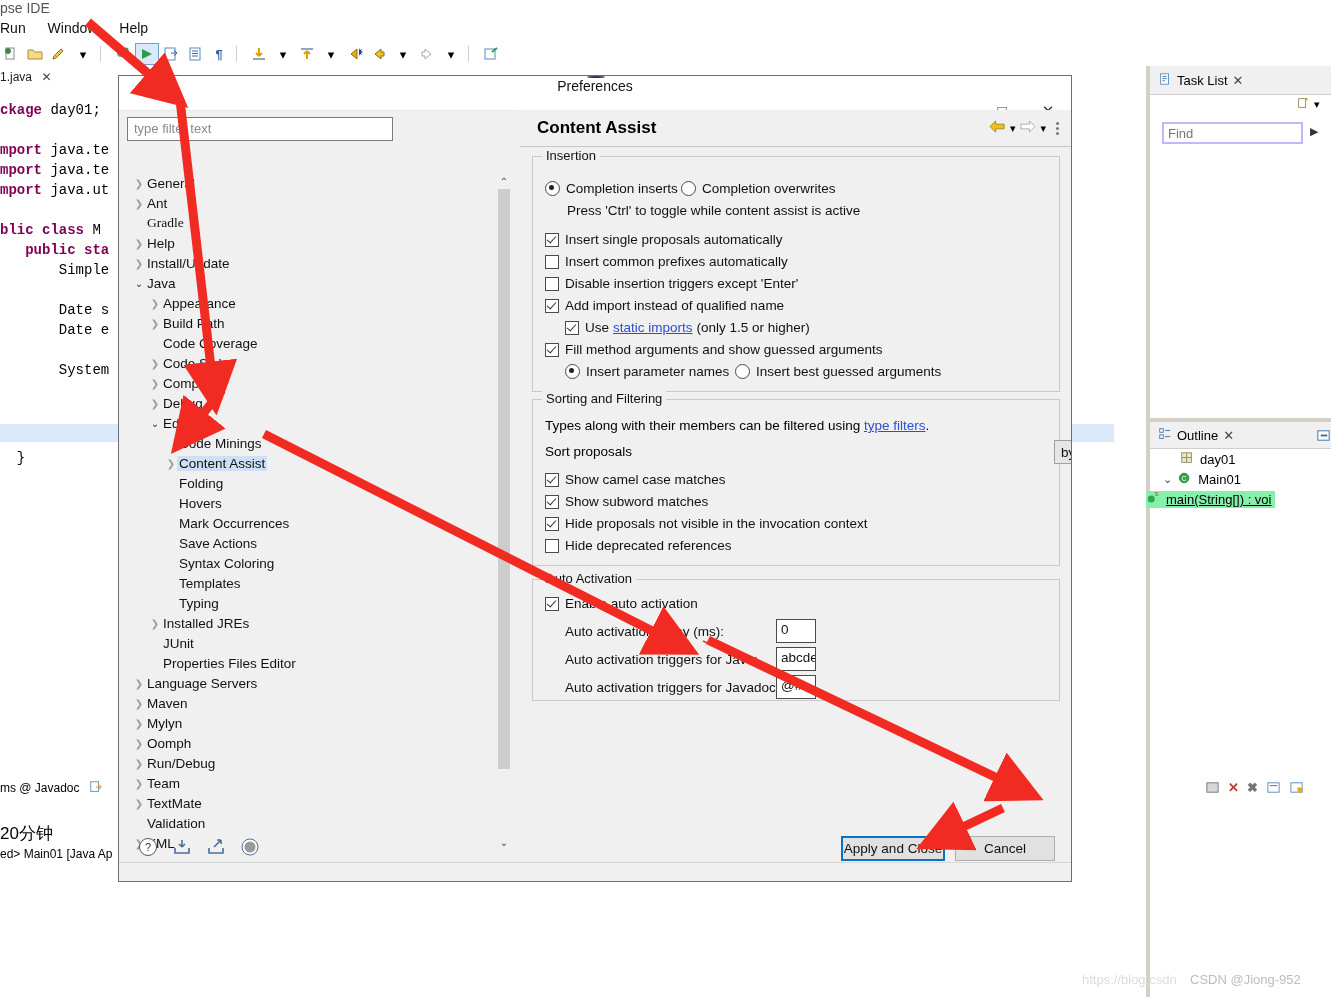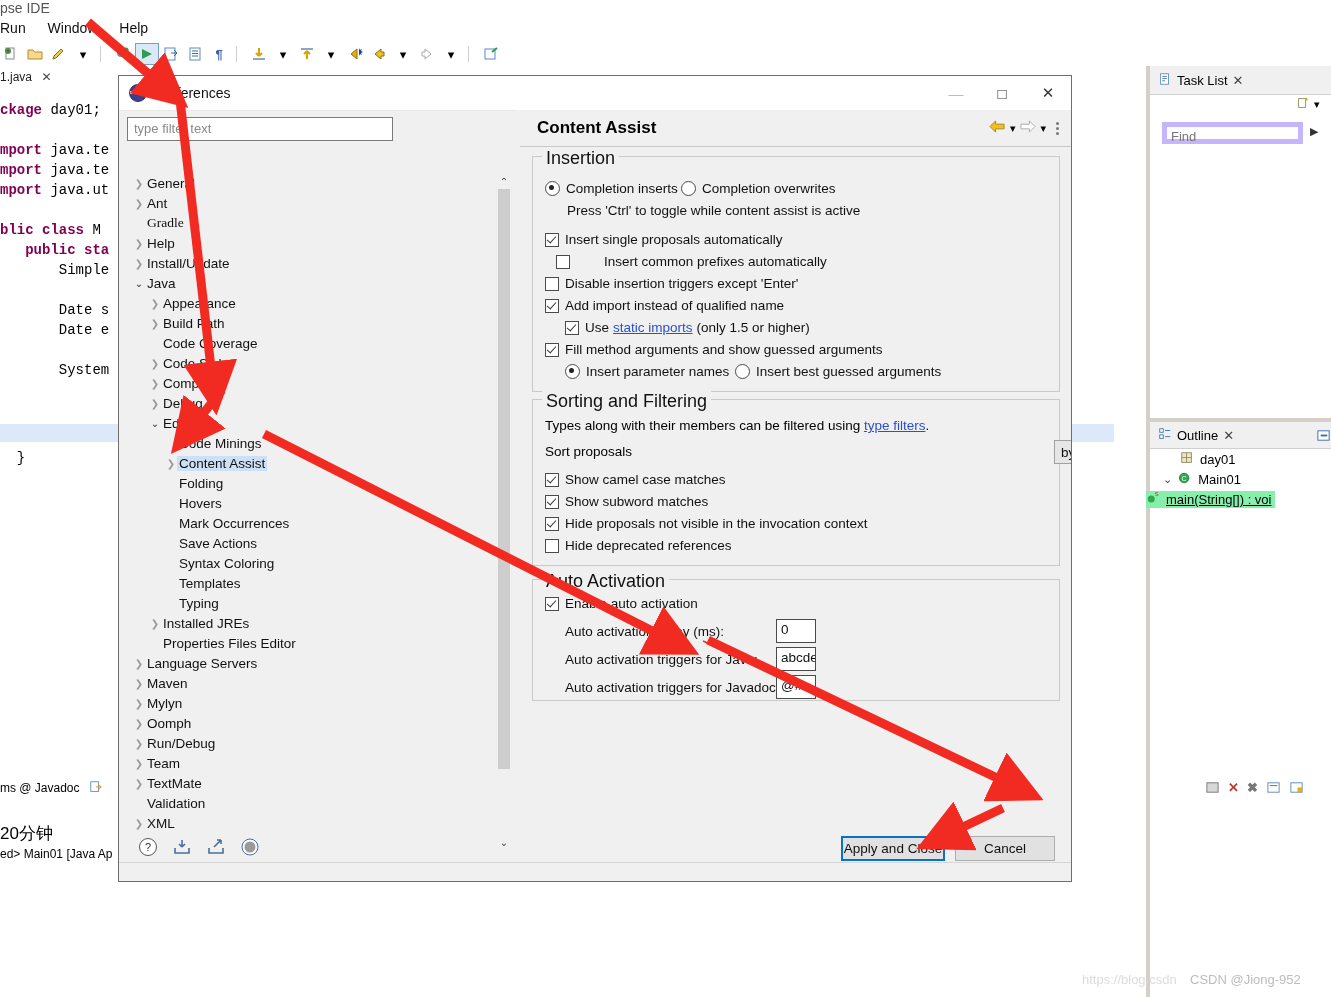--- a/index.html
+++ b/index.html
@@ -30,30 +30,30 @@
   .cn-text{position:absolute;left:0;top:822px;font-size:17px;color:#000;text-align:center;}
 
   
   .edit-left-border{position:absolute;left:119px;top:88px;width:1px;height:730px;background:#b8b8b8;}
 
   
   .rpanel{position:absolute;background:#ffffff;}
   .rsep{position:absolute;background:#d4d0c8;}
   .tabhead{position:absolute;font-size:13px;color:#000;display:flex;align-items:center;gap:5px;}
   .panel-tabbg{position:absolute;background:#f0f0f0;border-bottom:1px solid #cfcfcf;}
-  .findbox{position:absolute;border:5px solid #c4b5fd;background:#fff;font-size:13px;color:#777;padding:2px 4px;box-sizing:border-box;}
+  .findbox{position:absolute;border:2px solid #c4b5fd;background:#fff;font-size:13px;color:#777;padding:2px 4px;box-sizing:border-box;}
   .outline-row{position:absolute;font-size:13px;display:flex;align-items:center;gap:6px;white-space:nowrap;}
 
   
   #dlg{
     position:absolute;left:118px;top:75px;width:952px;height:805px;
     background:#f0f0f0;border:1px solid #6e6e6e;
     box-shadow:0 0 0 0 rgba(0,0,0,0);
   }
-  #dlg .titlebar{height:34px;background:#ffffff;display:flex;align-items:center;border-bottom:1px solid #e8e8e8;}
+  #dlg .titlebar{height:34px;background:#ffffff;display:flex;align-items:center;border-bottom:1px solid #e8e8e8;flex-direction:column;}
   #dlg .title-ico{width:16px;height:16px;border-radius:50%;margin-left:10px;margin-right:8px;
      background:linear-gradient(#3b3f8c 0 40%, #ffffff 40% 55%, #3b3f8c 55% 100%);border:1px solid #2b2e66;}
   #dlg .title-text{font-size:14px;color:#111;}
   #dlg .wbtns{margin-left:auto;display:flex;}
   #dlg .wbtn{width:46px;height:33px;display:flex;align-items:center;justify-content:center;font-size:15px;color:#333;}
   #dlg .wbtn.min{color:#bdbdbd;}
 
   .dlg-body{position:absolute;left:0;top:34px;width:952px;height:726px;}
 
   
@@ -80,21 +80,21 @@
   .pane-tools{margin-left:auto;display:flex;align-items:center;gap:4px;margin-right:8px;}
   .pane-tools .ic{font-size:15px;}
   .gold{color:#e0a600;}
   .gray{color:#a6a6a6;}
   .dots{display:flex;flex-direction:column;gap:2px;margin-left:6px;margin-right:4px;}
   .dots i{width:3px;height:3px;border-radius:50%;background:#777;display:block;}
 
   .scroll-area{position:absolute;left:0;top:36px;width:551px;height:690px;overflow:hidden;}
 
   .group{position:absolute;border:1px solid #c9c9c9;background:#f0f0f0;}
-  .group > .legend{position:absolute;top:-9px;left:9px;background:#f0f0f0;padding:0 4px;font-size:18px;color:#111;}
+  .group > .legend{position:absolute;top:-9px;left:9px;background:#f0f0f0;padding:0 4px;font-size:13px;color:#111;}
 
   .ck{display:inline-flex;align-items:center;font-size:13.5px;color:#111;white-space:nowrap;}
   .box{width:12px;height:12px;border:1px solid #4a4a4a;background:#fff;display:inline-block;margin-right:6px;position:relative;flex:0 0 12px;}
   .box.on:after{content:"";position:absolute;left:3px;top:0px;width:4px;height:8px;border:solid #333;border-width:0 1.6px 1.6px 0;transform:rotate(42deg);}
   .rd{width:13px;height:13px;border:1px solid #4a4a4a;border-radius:50%;background:#fff;display:inline-block;margin-right:6px;position:relative;flex:0 0 13px;}
   .rd.on:after{content:"";position:absolute;left:3px;top:3px;width:5px;height:5px;border-radius:50%;background:#222;}
   .lnk{color:#2a4fd0;text-decoration:underline;}
   .fieldrow{position:absolute;font-size:13.5px;color:#111;}
   .tin{position:absolute;border:1px solid #4a4a4a;background:#fff;font-size:13.5px;padding:2px 4px;box-sizing:border-box;color:#111;overflow:hidden;white-space:nowrap;}
   .combo{position:absolute;border:1px solid #a0a0a0;background:#e6e6e6;font-size:13.5px;display:flex;align-items:center;
@@ -451,20 +451,24 @@
         <div class="trow" style="padding-left: 38px;">
           <span class="arrow"></span>
           <span class="lbl">Typing</span>
         </div>
         <div class="trow" style="padding-left: 22px;">
           <span class="arrow">❯</span>
           <span class="lbl">Installed JREs</span>
         </div>
         <div class="trow" style="padding-left: 22px;">
           <span class="arrow"></span>
+          <span class="lbl">JUnit</span>
+        </div>
+        <div class="trow" style="padding-left: 22px;">
+          <span class="arrow"></span>
           <span class="lbl">Properties Files Editor</span>
         </div>
         <div class="trow" style="padding-left: 6px;">
           <span class="arrow">❯</span>
           <span class="lbl">Language Servers</span>
         </div>
         <div class="trow" style="padding-left: 6px;">
           <span class="arrow">❯</span>
           <span class="lbl">Maven</span>
         </div>
@@ -542,21 +546,21 @@
             <span class="rd"></span>
             <span>Completion overwrites</span>
           </span>
 
           <div style="position:absolute;left:34px;top:46px;font-size:13.5px;color:#111;">Press 'Ctrl' to toggle while content assist is active</div>
 
           <span class="ck" style="position:absolute;left:12px;top:75px;">
             <span class="box on"></span>
             <span>Insert single proposals automatically</span>
           </span>
-          <span class="ck" style="position:absolute;left:23px;top:97px;gap:28px;">
+          <span class="ck" style="position:absolute;left:12px;top:97px;">
             <span class="box"></span>
             <span>Insert common prefixes automatically</span>
           </span>
           <span class="ck" style="position:absolute;left:12px;top:119px;">
             <span class="box"></span>
             <span>Disable insertion triggers except 'Enter'</span>
           </span>
           <span class="ck" style="position:absolute;left:12px;top:141px;">
             <span class="box on"></span>
             <span>Add import instead of qualified name</span>

